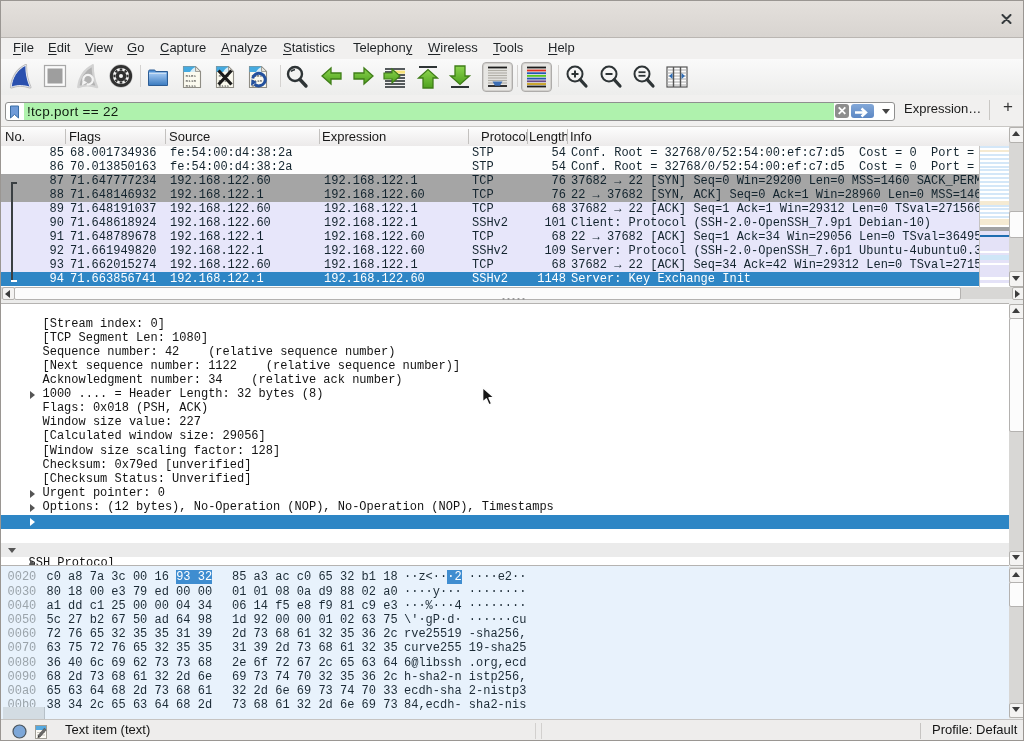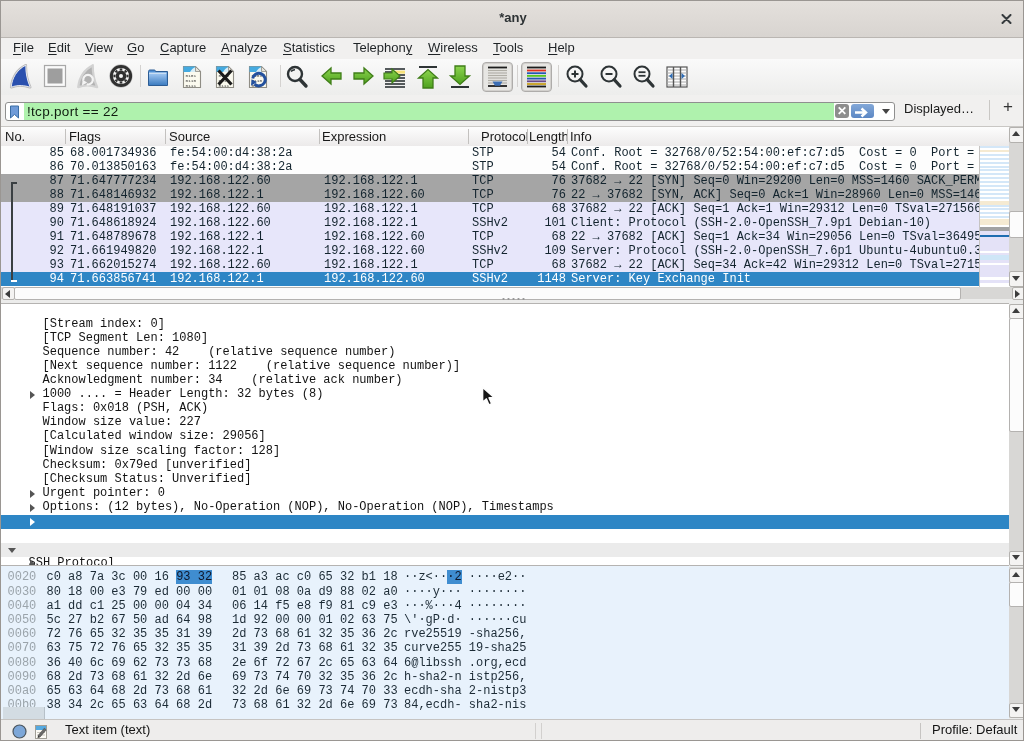--- a/index.html
+++ b/index.html
@@ -66,30 +66,29 @@
   .tri{position:absolute;width:0;height:0;border-top:4px solid transparent;border-bottom:4px solid transparent;border-left:5px solid #555;top:3px;}
   .trid{position:absolute;width:0;height:0;border-left:4px solid transparent;border-right:4px solid transparent;border-top:5px solid #555;top:5px;}
   
   #hexpane{left:0;top:564px;width:1008px;height:153px;background:#e8f2fc;border-top:1px solid #b5b3b1;overflow:hidden;
            font-family:"Liberation Mono",monospace;font-size:12px;color:#1c2b36;white-space:pre;}
   .hrow{position:absolute;left:0;width:1008px;height:14.2px;}
   .hoff{position:absolute;left:6.5px;color:#9ba4ab;}
   .hx1{position:absolute;left:45.5px;}
   .hx2{position:absolute;left:231px;}
   .has{position:absolute;left:403px;}
-  .bsel{background:#3f8dd0;color:#0f172a;}
+  .bsel{background:#3f8dd0;color:#ffffff;}
   
   #statusbar{left:0;top:718px;width:1022px;height:22px;background:#eeedec;border-top:1px solid #c6c4c2;font-size:13px;color:#141414;}
 </style>
 </head>
 <body>
 <div id="win">
 
   <div class="abs" id="titlebar"></div>
-  <div class="abs" id="title">*any</div>
   <svg class="abs" id="closex" viewBox="0 0 11 10">
       <path d="M1.5 1 L9.5 9 M9.5 1 L1.5 9" stroke="#353a3d" stroke-width="2" stroke-linecap="round"></path>
     </svg>
 
   <div class="abs" id="menubar">
     <span class="mi" style="left:12px"><u>F</u>ile</span>
     <span class="mi" style="left:47px"><u>E</u>dit</span>
     <span class="mi" style="left:84px"><u>V</u>iew</span>
     <span class="mi" style="left:126px"><u>G</u>o</span>
     <span class="mi" style="left:159px"><u>C</u>apture</span>
@@ -304,21 +303,21 @@
       <svg style="position:absolute;left:3px;top:2px" width="11" height="14" viewBox="0 0 11 14">
           <path d="M1.5 1 h8 v12 l-4-3.6 l-4 3.6 z" fill="#6f9bd8" stroke="#3a6ea5" stroke-width="1"></path>
         </svg>
       <span id="ftext">!tcp.port == 22</span>
       <div id="fclear">✕</div>
       <div id="fapply"><svg width="17" height="11" viewBox="0 0 17 11" style="margin-top:2px">
             <path d="M1 5.5 h10 M7.5 1.5 L12 5.5 L7.5 9.5" stroke="#fff" stroke-width="2.4" fill="none"></path>
           </svg></div>
       <div id="fdrop"></div>
     </div>
-    <span id="fexpr">Displayed…</span>
+    <span id="fexpr">Expression…</span>
     <div id="fsep2"></div>
     <span id="fplus">+</span>
   </div>
 
   <div class="abs" id="plheader">
     <span class="hlabel" style="left:4px">No.</span>
     <span class="hlabel" style="left:68px">Flags</span>
     <span class="hlabel" style="left:168px">Source</span>
     <span class="hlabel" style="left:321px">Expression</span>
     <span class="hlabel" style="left:480px">Protocol</span>

